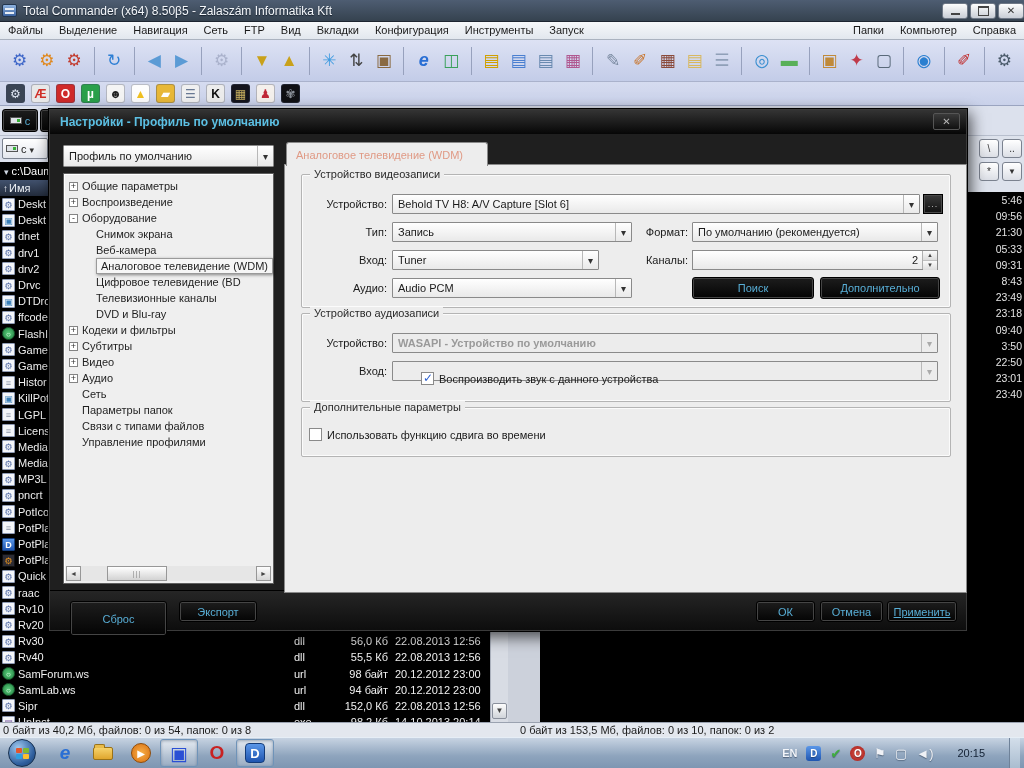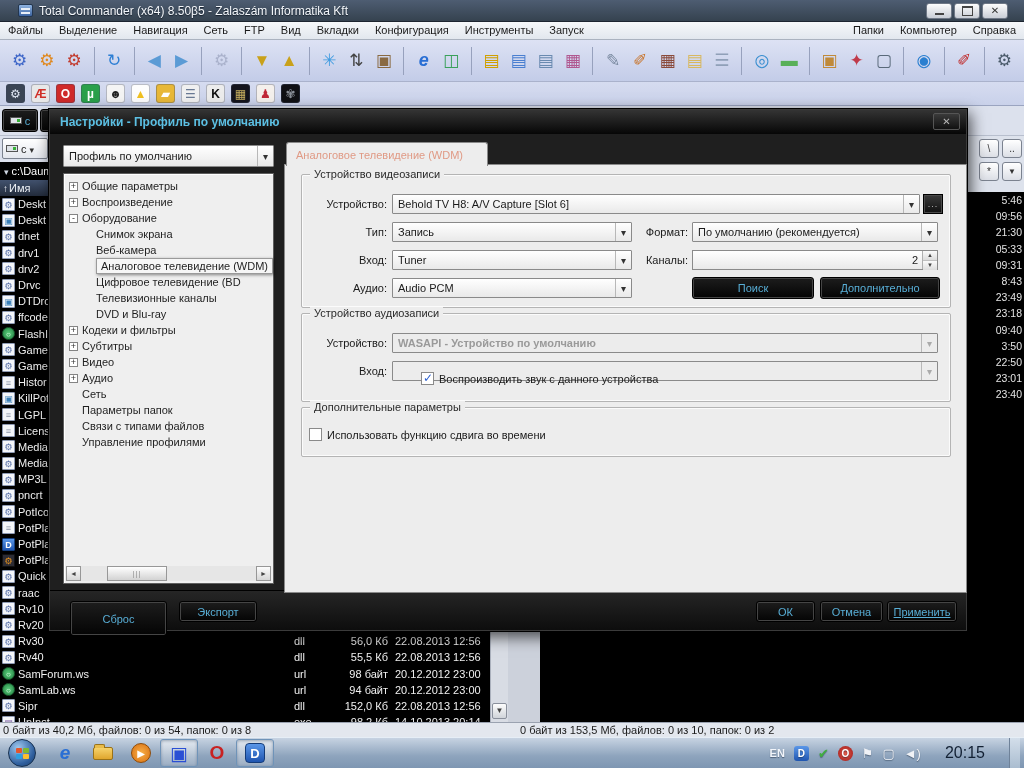--- a/index.html
+++ b/index.html
@@ -3,21 +3,21 @@
 <meta charset="utf-8">
 <style>
   * { margin:0; padding:0; box-sizing:border-box; }
   html,body { width:1024px; height:768px; overflow:hidden; }
   body { font-family:"Liberation Sans","DejaVu Sans",sans-serif; font-size:11px; background:#000; position:relative; }
   .abs { position:absolute; }
   .screen { position:absolute; inset:0; }
 
   
   .titlebar { position:absolute; left:0; top:0; width:1024px; height:22px;
-    background:linear-gradient(#4e5d72,#35424f); display:flex; align-items:center; padding:0 16px;
+    background:linear-gradient(#4e5d72,#35424f); display:flex; align-items:center; padding:0 0;
     border-bottom:1px solid #1d2530; }
   .tc-ico { width:15px; height:13px; margin:0 6px 0 2px; border-radius:2px;
     background:linear-gradient(#8fb3e0,#3c64a0); border:1px solid #23364f; position:relative; flex:none;}
   .tc-ico::before{content:""; position:absolute; left:2px; top:3px; right:2px; height:2px; background:#e8eef6;}
   .tc-ico::after{content:""; position:absolute; left:2px; top:7px; right:2px; height:2px; background:#e8eef6;}
   .title { color:#f4f7fb; font-size:12px; text-shadow:0 1px 1px #16202c; }
   .winbtns { margin-left:auto; display:flex; gap:2px; }
   .wbtn { width:26px; height:16px; background:linear-gradient(#fdfdfd,#c9ced6); border:1px solid #6f7886;
     border-radius:3px; display:flex; align-items:center; justify-content:center; color:#333; font-size:9px; cursor:default;}
   .g-min::before{content:""; display:block; width:9px; height:2px; background:#444; margin-top:7px;}
@@ -121,21 +121,21 @@
   .tkitem.dtile span{ display:flex; width:20px; height:20px; border-radius:4px; background:linear-gradient(#5b97e8,#1f55b0);
     border:1px solid #143c7a; align-items:center; justify-content:center; font-size:13px; font-weight:bold;}
   .tkitem.op span{ font-weight:bold; }
   .tray { margin-left:auto; display:flex; align-items:center; gap:18px; padding-right:4px; }
   .tricon { font-size:13px; text-shadow:0 1px 1px rgba(20,35,55,.5); }
   .tricon.txt { font-size:11px; font-weight:bold; }
   .tricon.dtile-sm { width:15px; height:15px; border-radius:3px; background:linear-gradient(#5b97e8,#1f55b0);
     color:#fff; font-size:10px; font-weight:bold; display:flex; align-items:center; justify-content:center; }
   .tricon.opr { width:15px; height:15px; border-radius:50%; background:radial-gradient(#e05a4a,#a01818);
     color:#fff; font-size:10px; font-weight:bold; display:flex; align-items:center; justify-content:center;}
-  .clock { color:#122033; font-size:16px; margin:0 6px; }
+  .clock { color:#122033; font-size:11px; margin:0 6px; }
   .showdesk { width:11px; height:31px; background:linear-gradient(#d3deea,#a9bccf); border-left:1px solid #6f8299; }
 
   
   .dialog { position:absolute; left:48px; top:108px; width:920px; height:524px; background:#1f1f1f;
     border:1px solid #000; box-shadow:inset 0 0 0 1px #3b3b3b, 3px 5px 14px rgba(0,0,0,.65); z-index:10; }
   .dtitle { position:absolute; left:1px; top:1px; right:1px; height:24px; background:linear-gradient(#343434,#060606);
     display:flex; align-items:center; padding:0 10px; color:#5cc0e4; font-weight:bold; font-size:12px; }
   .dclose { position:absolute; right:7px; top:4px; width:27px; height:17px; background:linear-gradient(#3a3a3a,#111);
     border:1px solid #555; border-radius:2px; color:#b8b8b8; text-align:center; line-height:15px; font-size:10px; font-weight:bold;}
   .combo { background:linear-gradient(#ffffff,#e9e9e9); border:1px solid #8a8a8a; display:flex; align-items:center;
@@ -748,21 +748,21 @@
         <span class="cv">Запись</span>
         <span class="carr"></span>
       </div>
       <span class="flabel abs" style="left:330px;top:61px;width:73px;">Формат:</span>
       <div class="combo abs" style="left:407px;top:57px;width:246px;height:20px;gap:22px;">
         <span class="cv">По умолчанию (рекомендуется)</span>
         <span class="carr"></span>
       </div>
 
       <span class="flabel abs" style="left:20px;top:89px;width:82px;">Вход:</span>
-      <div class="combo abs" style="left:107px;top:85px;width:240px;height:20px;">
+      <div class="combo abs" style="left:107px;top:85px;width:207px;height:20px;">
         <span class="cv">Tuner</span>
         <span class="carr"></span>
       </div>
       <span class="flabel abs" style="left:330px;top:89px;width:73px;">Каналы:</span>
       <div class="spin abs" style="left:407px;top:85px;width:246px;height:20px;">
         <span class="sv">2</span>
         <span class="sbtns">
           <span class="su"></span>
           <span class="sd"></span>
         </span>

